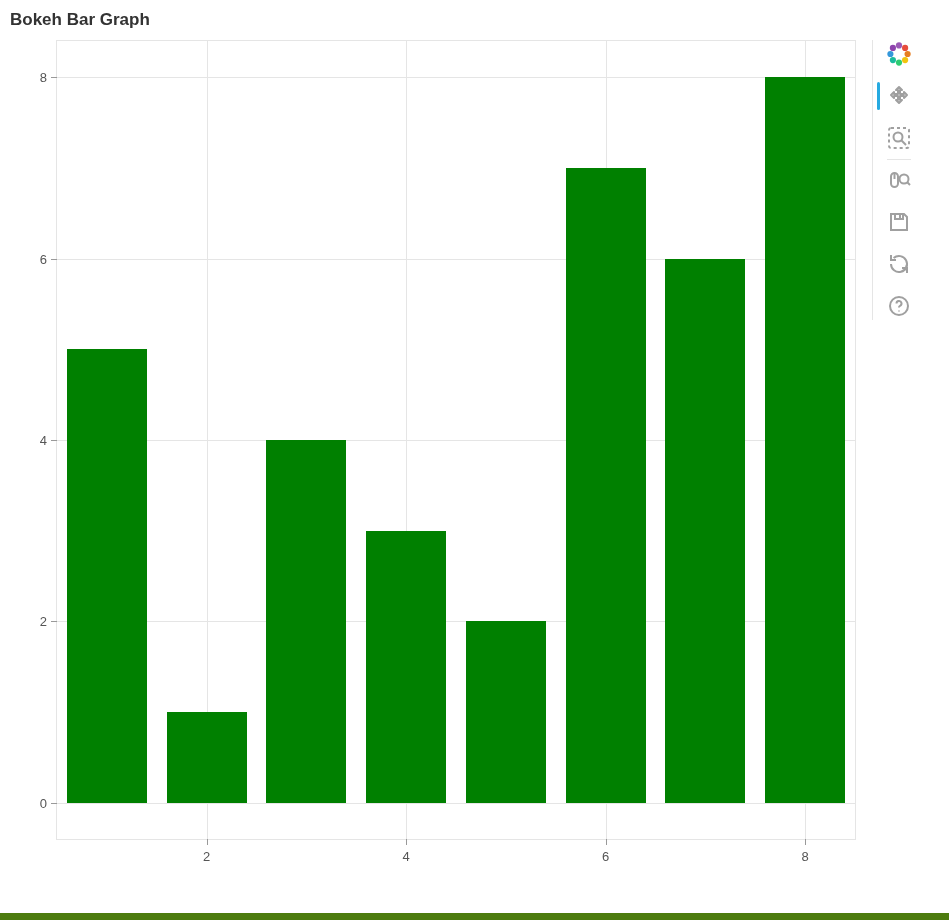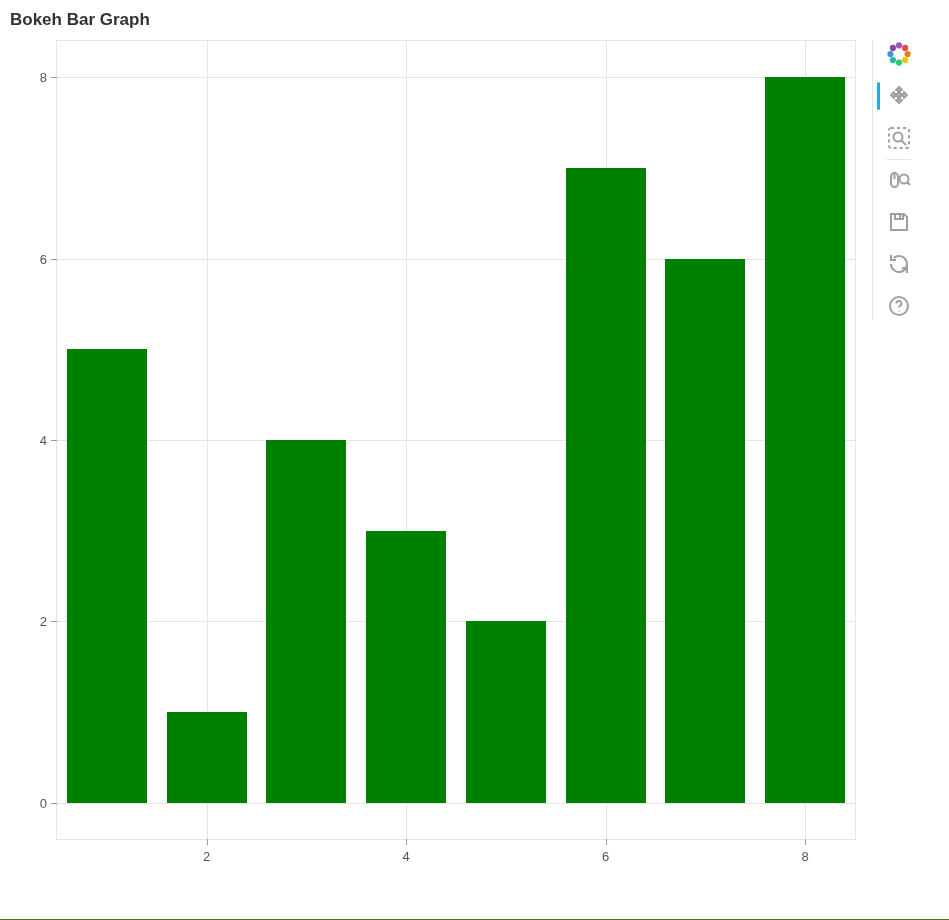--- a/index.html
+++ b/index.html
@@ -6,21 +6,21 @@
     margin:0;
     padding:0;
     background:#fff;
     font-family:"Helvetica Neue",Helvetica,Arial,sans-serif;
     color:#444;
   }
   .stage{
     width:949px;
     height:920px;
     position:relative;
-    border-bottom:1px solid #4d7c0f;
+    border-bottom:7px solid #4d7c0f;
     box-sizing:border-box;
   }
   
   .figure{
     position:absolute;
     left:10px;
     top:10px;
     width:858px;
     height:870px;
   }

